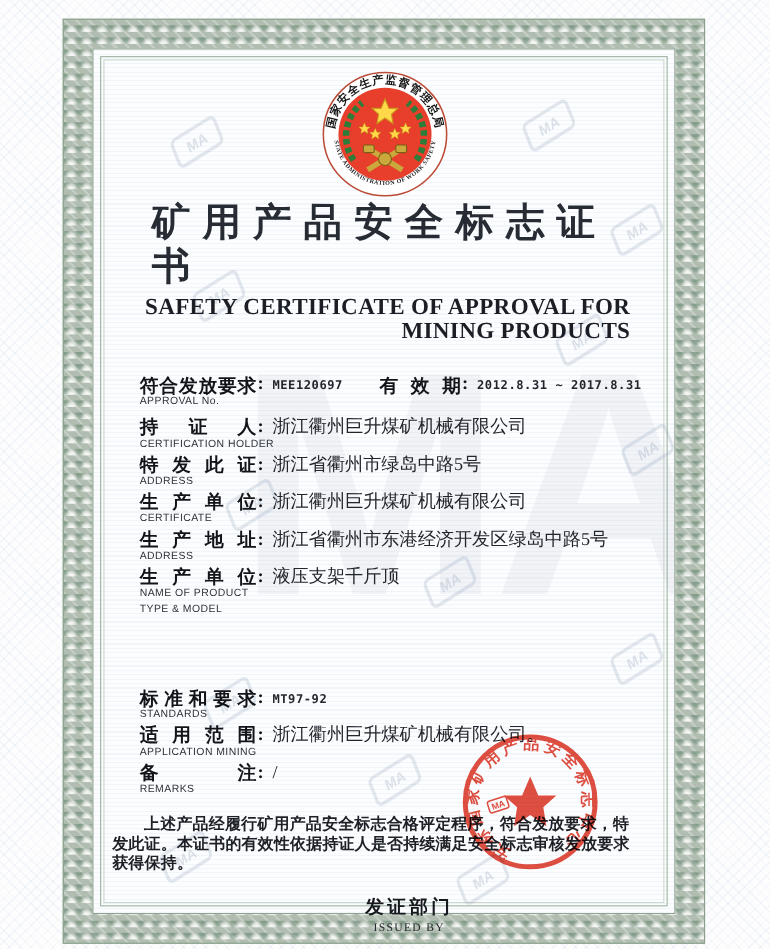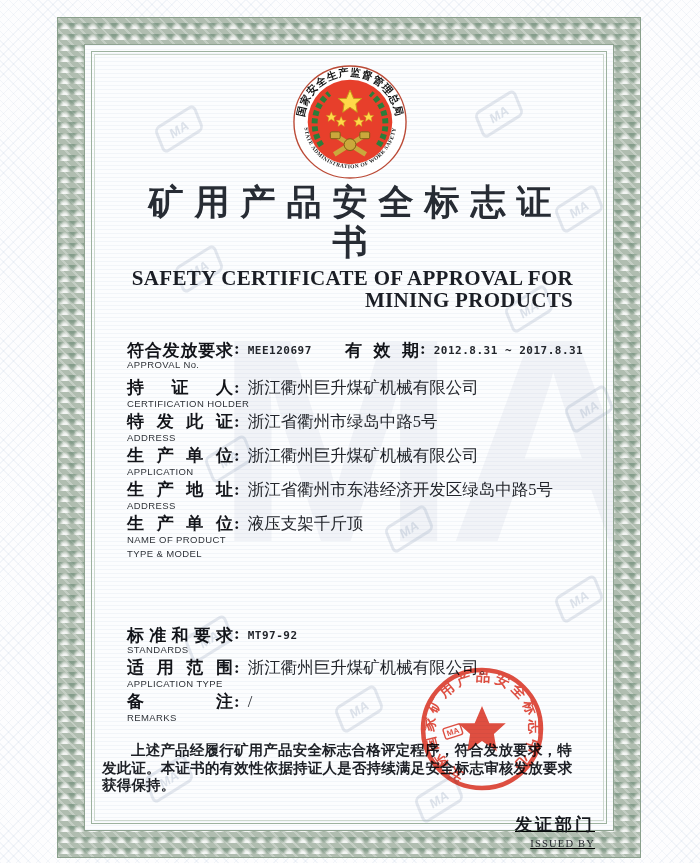--- a/index.html
+++ b/index.html
@@ -44,21 +44,21 @@
     position:absolute;width:42px;height:22px;border:3px solid rgba(150,165,188,.26);
     border-radius:6px;display:flex;align-items:center;justify-content:center;
     transform:rotate(-32deg) skewX(-10deg);
     font-family:"Liberation Sans", sans-serif;font-weight:800;font-size:13px;
     color:rgba(150,165,188,.30);
   }
   
   .content{position:absolute;inset:0;padding:14px 40px 0 42px;box-sizing:border-box;}
   .emblem{display:block;width:118px;height:118px;margin:4px auto 2px;}
   .title{
-    text-align:center;font-weight:700;font-size:35px;line-height:40px;color:#272c34;
+    font-weight:700;font-size:35px;line-height:40px;color:#272c34;
     letter-spacing:11px;padding-left:11px;
   }
   .subtitle{
     text-align:right;font-weight:700;font-size:21px;line-height:22px;color:#1b1e25;
     letter-spacing:.3px;margin-top:4px;
   }
   .fields{margin-top:28px;}
   .field{height:34px;}
   .fline{height:20px;line-height:20px;white-space:nowrap;}
   .lbl{
@@ -72,21 +72,21 @@
   .num{font-family:"DejaVu Sans Mono", monospace;font-size:11px;font-weight:700;letter-spacing:.5px;}
   .en{font-family:"Liberation Sans", sans-serif;font-size:9.5px;line-height:12px;color:#2e3238;letter-spacing:.4px;}
   .row1{display:flex;margin-bottom:5px;}
   .row1 .field:first-child{width:218px;flex:none;}
   .gap-before{margin-top:42px;}
   .statement{
     margin:16px 0 0 -25px;width:482px;
     font-size:14.5px;line-height:17.5px;font-weight:600;color:#1d2026;
     text-indent:2em;letter-spacing:.2px;
   }
-  .issuer{margin-top:18px;text-align:right;transform:translateX(22px);text-decoration:underline;}
+  .issuer{margin-top:18px;text-align:center;transform:translateX(22px);}
   .issuer-cn{font-size:17px;font-weight:700;letter-spacing:3px;color:#15181d;}
   .issuer-en{font-family:"Liberation Serif", serif;font-size:10.5px;letter-spacing:1.2px;color:#23262c;margin-top:2px;}
   .seal{position:absolute;left:417px;top:664px;width:130px;height:130px;mix-blend-mode:multiply;opacity:.9;}
   .defs-hidden{position:absolute;width:0;height:0;overflow:hidden;}
 </style>
 </head>
 <body>
 
 <svg class="defs-hidden" xmlns="http://www.w3.org/2000/svg">
   <defs>
@@ -201,21 +201,21 @@
             <div class="fline">
               <span class="lbl">特发此证</span><span class="colon">:</span><span class="val">浙江省衢州市绿岛中路5号</span>
             </div>
             <div class="en">ADDRESS</div>
           </div>
 
           <div class="field">
             <div class="fline">
               <span class="lbl">生产单位</span><span class="colon">:</span><span class="val">浙江衢州巨升煤矿机械有限公司</span>
             </div>
-            <div class="en">APPLICATION</div>
+            <div class="en">CERTIFICATE</div>
           </div>
 
           <div class="field">
             <div class="fline">
               <span class="lbl">生产地址</span><span class="colon">:</span><span class="val">浙江省衢州市东港经济开发区绿岛中路5号</span>
             </div>
             <div class="en">ADDRESS</div>
           </div>
 
           <div class="field">
@@ -233,21 +233,21 @@
             <div class="fline">
               <span class="lbl">标准和要求</span><span class="colon">:</span><span class="val num">MT97-92</span>
             </div>
             <div class="en">STANDARDS</div>
           </div>
 
           <div class="field">
             <div class="fline">
               <span class="lbl">适用范围</span><span class="colon">:</span><span class="val">浙江衢州巨升煤矿机械有限公司。</span>
             </div>
-            <div class="en">APPLICATION TYPE</div>
+            <div class="en">APPLICATION MINING</div>
           </div>
 
           <div class="field">
             <div class="fline">
               <span class="lbl">备注</span><span class="colon">:</span><span class="val">/</span>
             </div>
             <div class="en">REMARKS</div>
           </div>
 
         </div>

